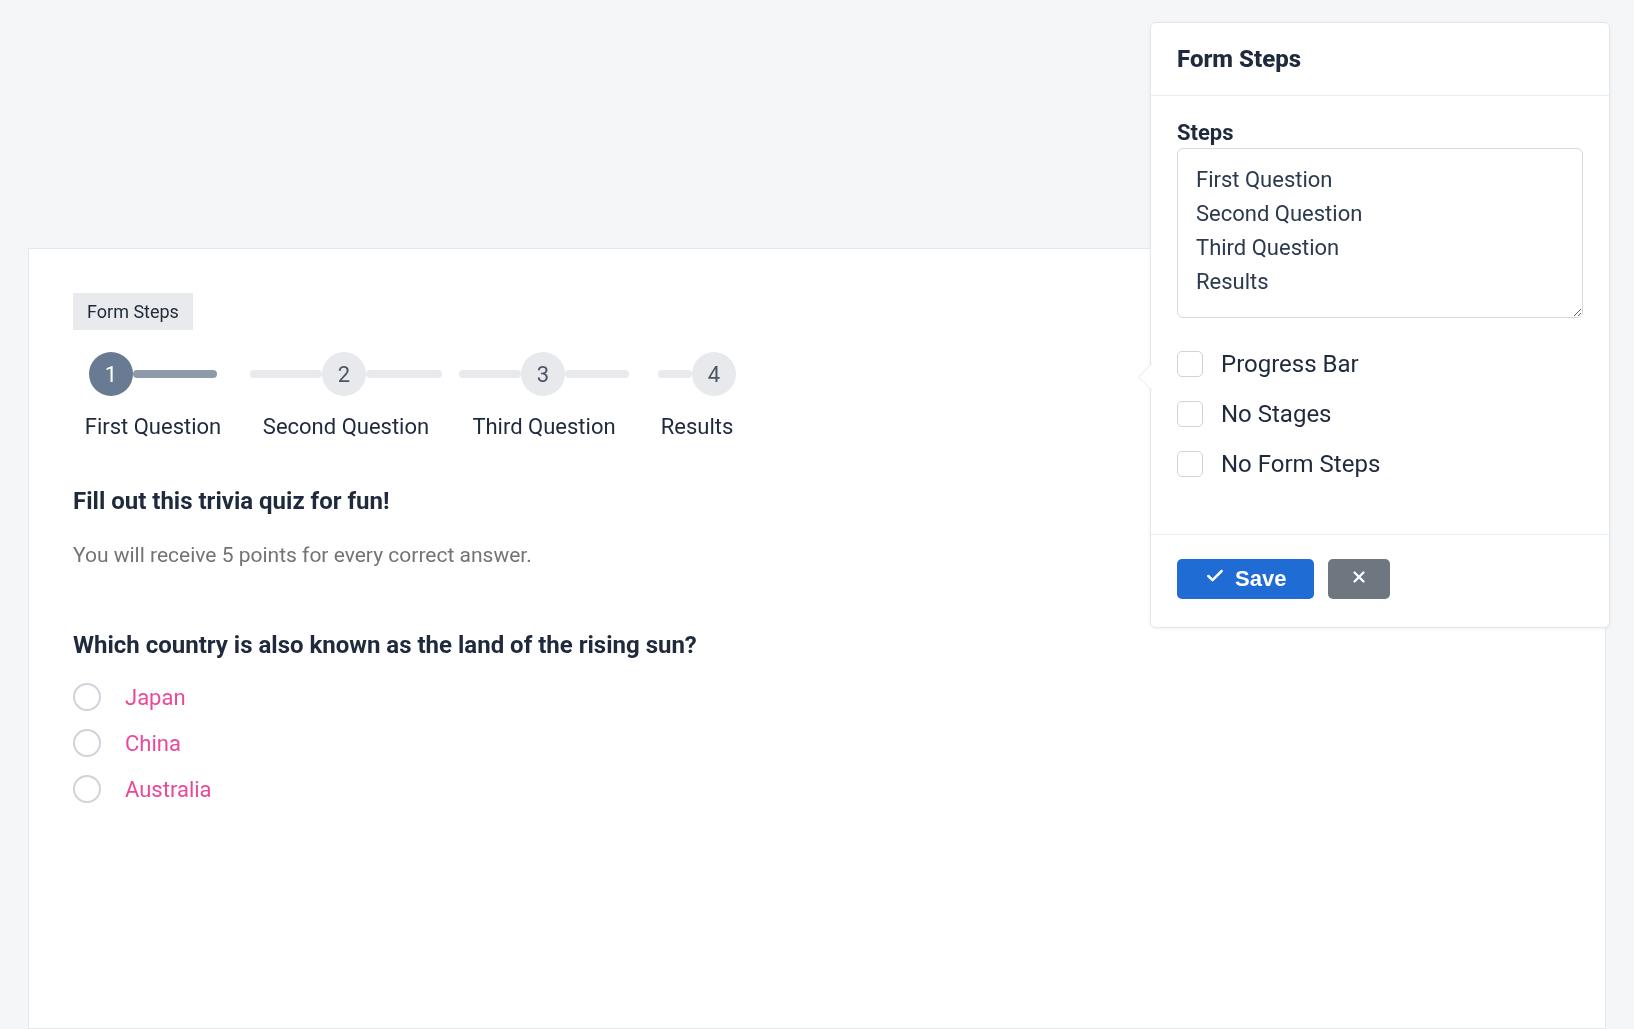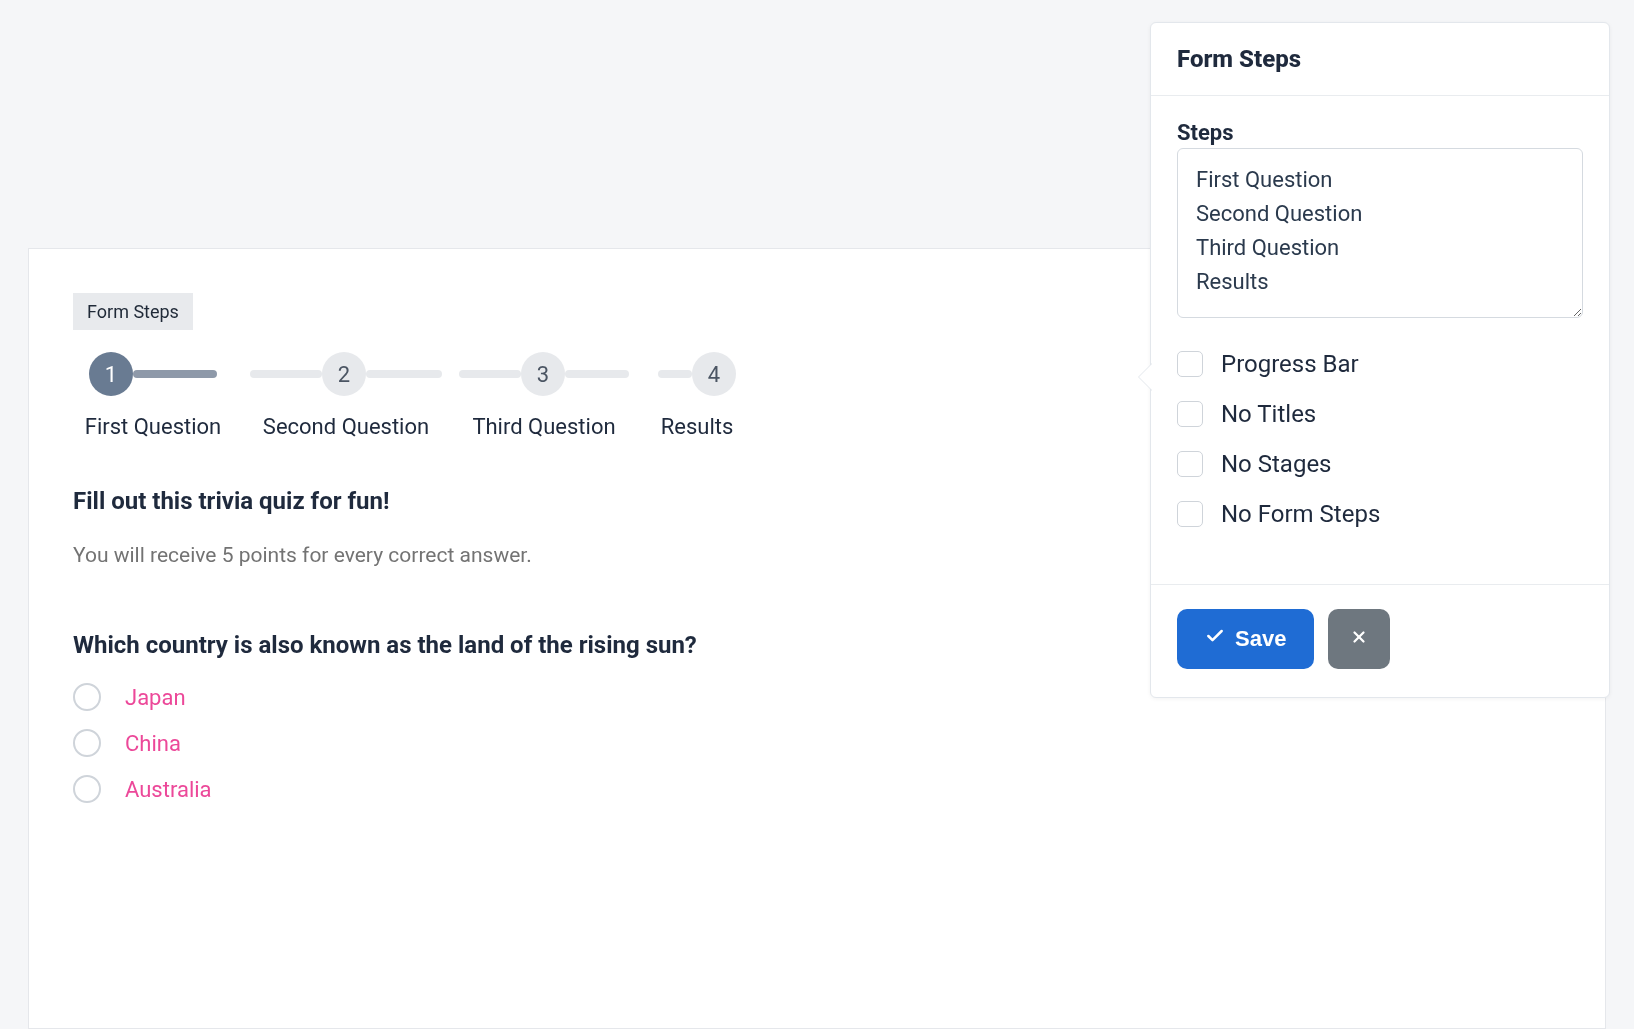--- a/index.html
+++ b/index.html
@@ -146,22 +146,22 @@
       width:26px;height:26px;border:1.5px solid #cfd4da;border-radius:5px;background:#fff;
     }
     .check-label{font-size:24px;color:#1f2a3d}
     .panel-footer{
       border-top:1px solid #e9ecef;
       padding:24px 26px 28px 26px;
       display:flex;gap:14px;margin-top:26px;
     }
     .btn{
       display:inline-flex;align-items:center;justify-content:center;
-      gap:10px;border:none;border-radius:10px;cursor:pointer;
-      height:60px;padding:0 28px;font-size:22px;font-weight:600;
+      gap:10px;border:none;border-radius:5px;cursor:pointer;
+      height:40px;padding:0 28px;font-size:22px;font-weight:600;
     }
     .btn-primary{background:#1f6cd4;color:#fff}
     .btn-secondary{background:#6e777f;color:#fff;width:62px;padding:0}
     .icon{display:inline-block}
   </style>
 </head>
 <body>
 
 <div class="canvas">
   <span class="chip">Form Steps</span>
@@ -229,24 +229,20 @@
     <div class="section-label">Steps</div>
     <textarea class="steps-textarea" style="">First Question
 Second Question
 Third Question
 Results</textarea>
 
     <div class="checklist">
       <label class="check-row">
         <span class="checkbox"></span>
         <span class="check-label">Progress Bar</span>
-      </label>
-      <label class="check-row">
-        <span class="checkbox"></span>
-        <span class="check-label">No Titles</span>
       </label>
       <label class="check-row">
         <span class="checkbox"></span>
         <span class="check-label">No Stages</span>
       </label>
       <label class="check-row">
         <span class="checkbox"></span>
         <span class="check-label">No Form Steps</span>
       </label>
     </div>

